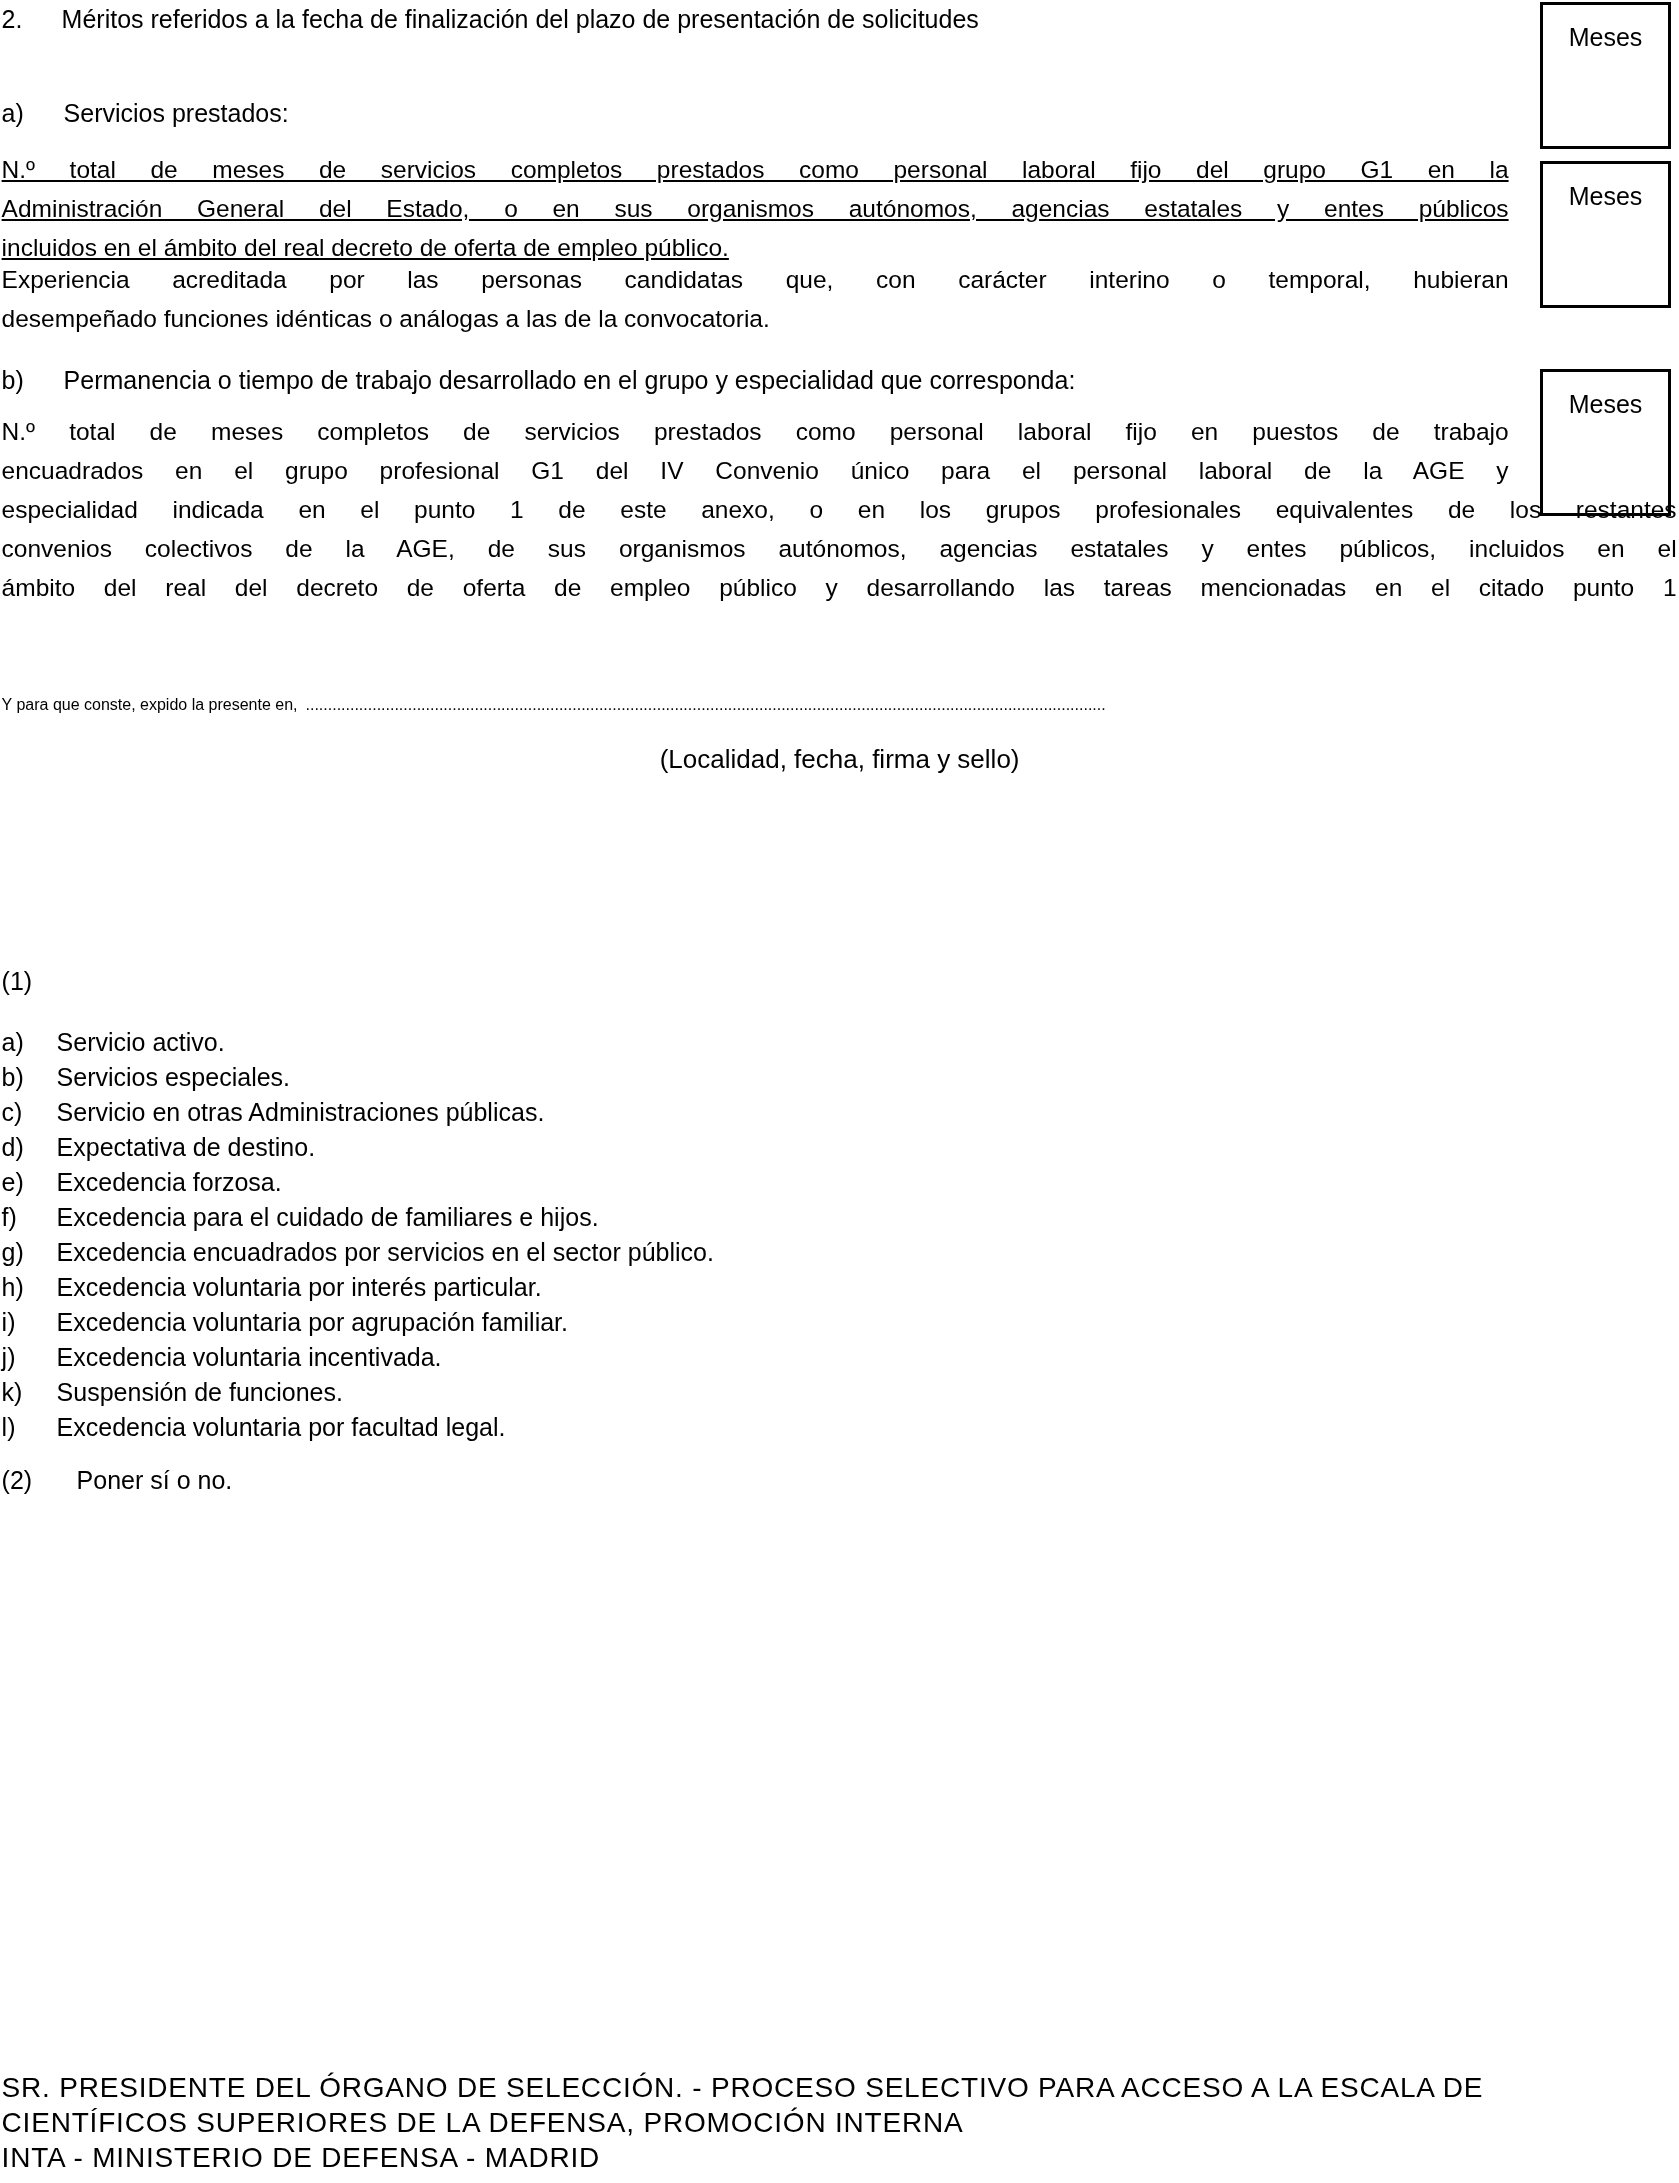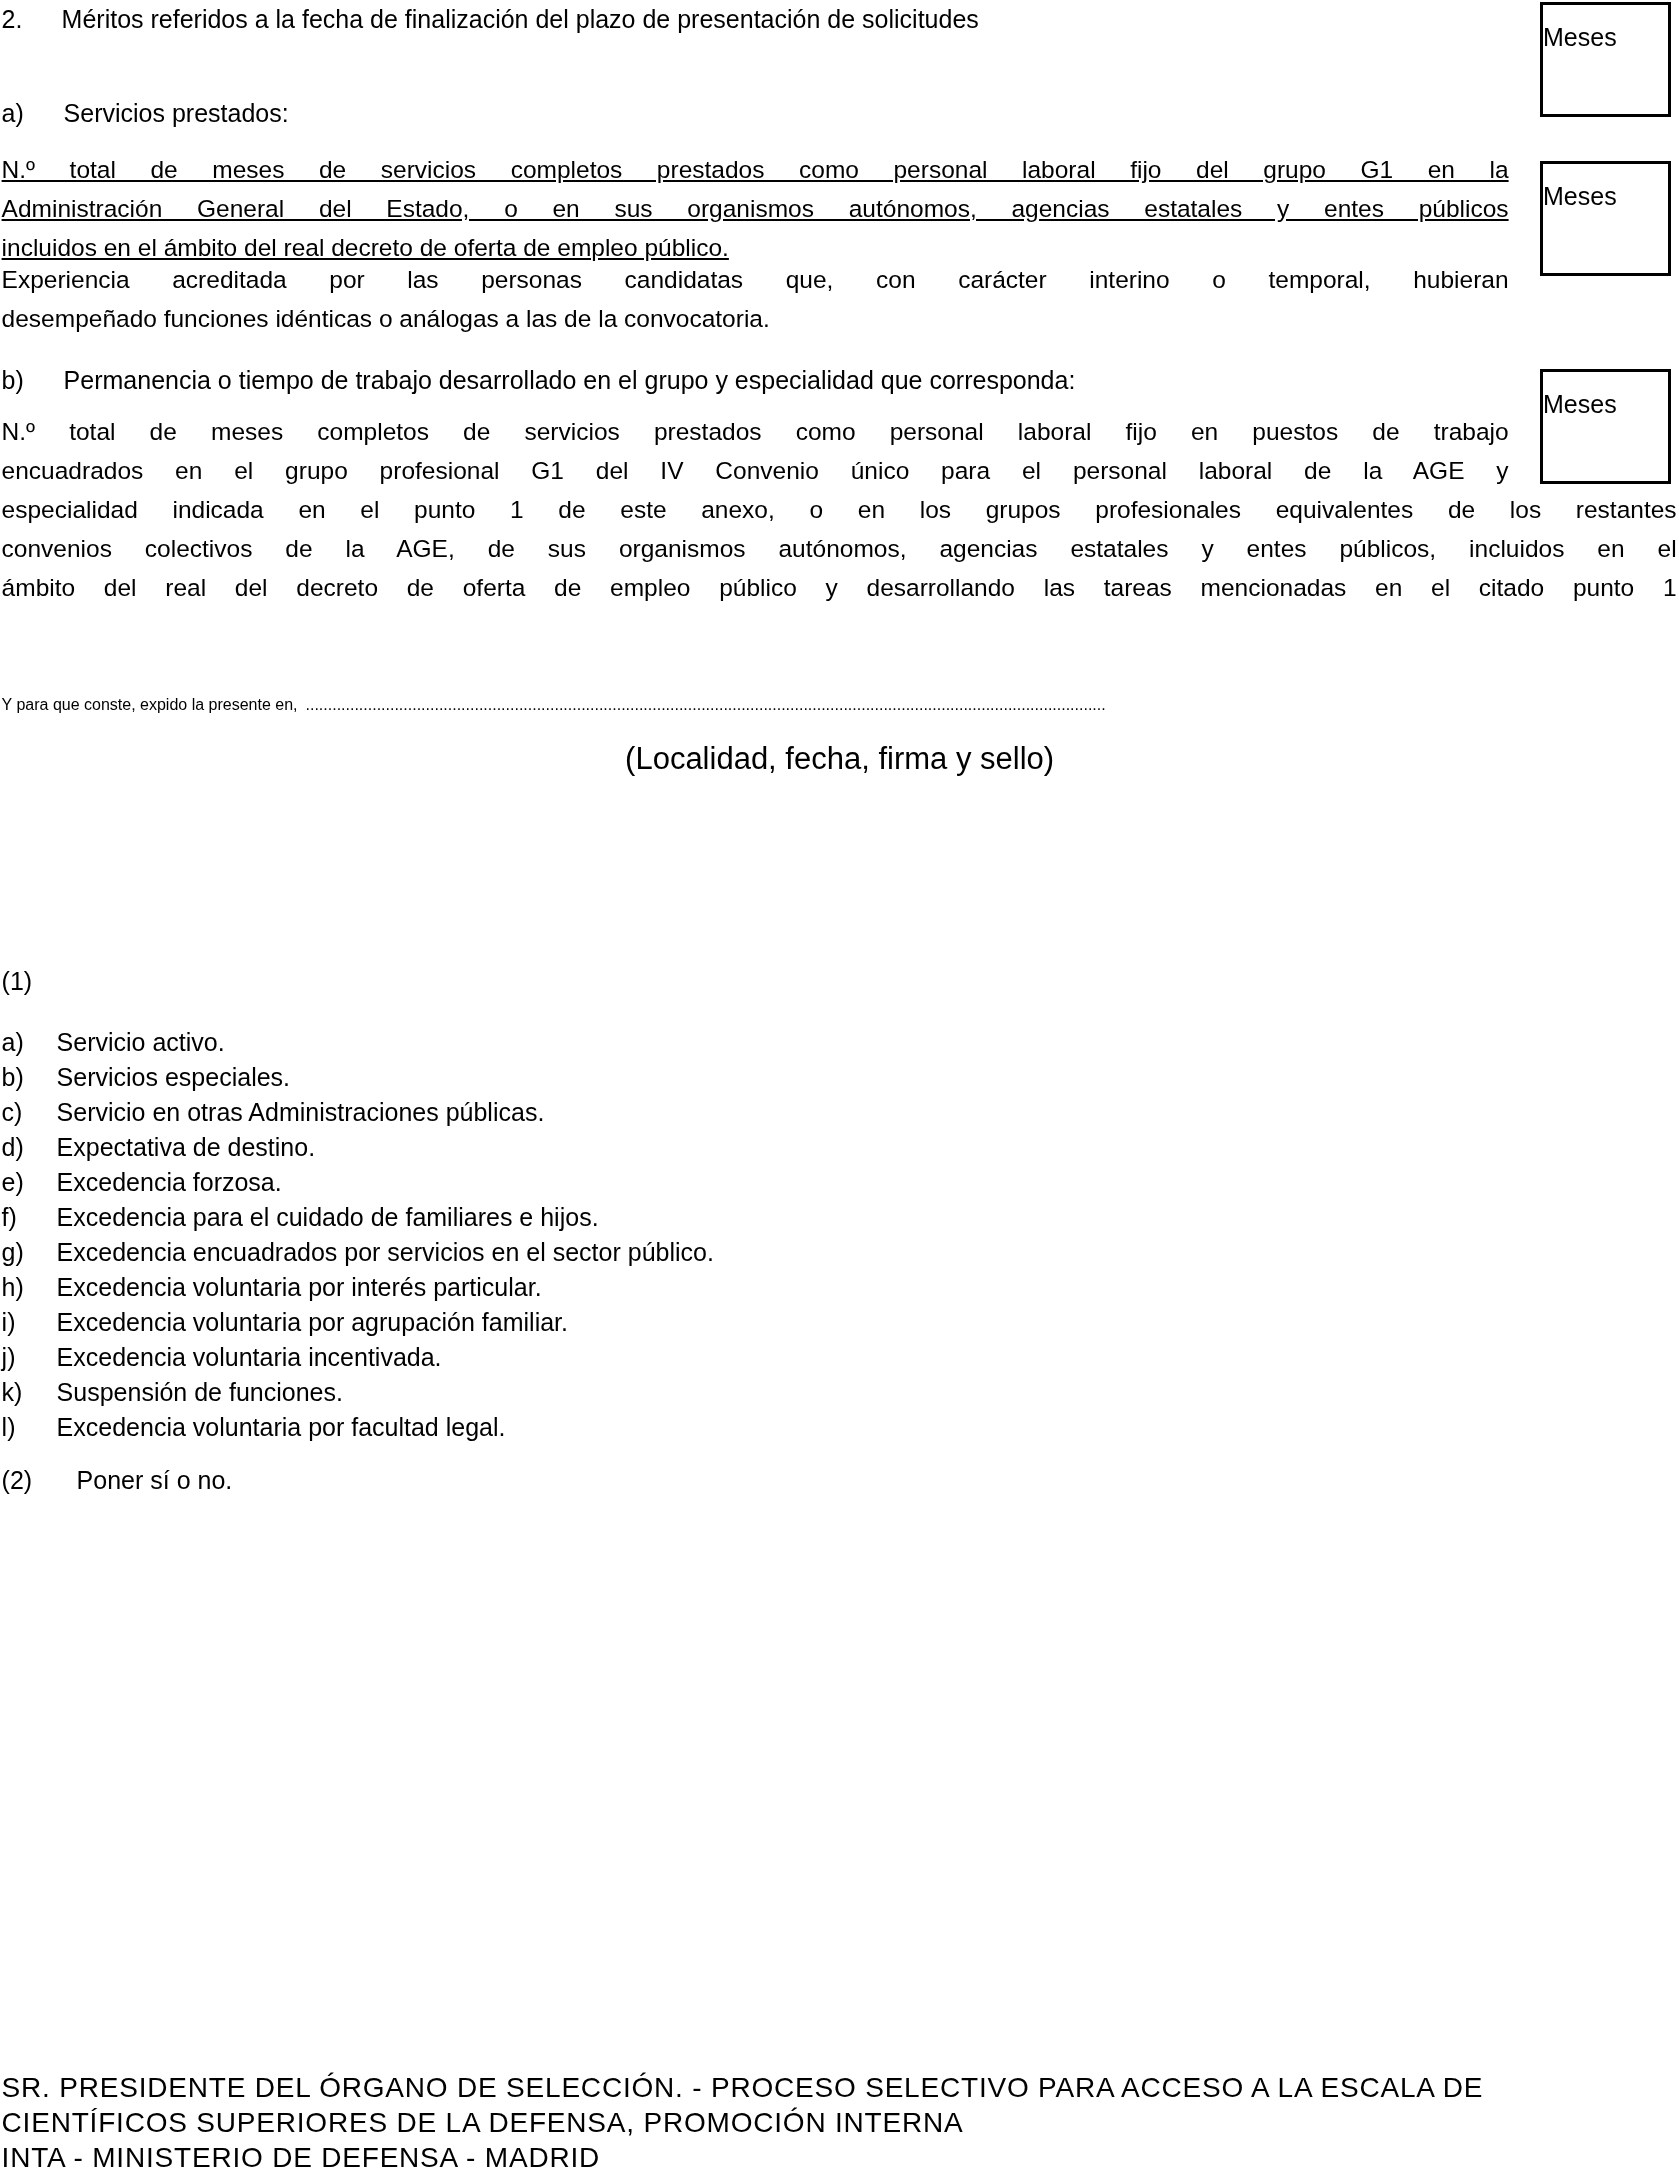--- a/index.html
+++ b/index.html
@@ -23,31 +23,31 @@
   .j{text-align:justify;text-align-last:justify;}
   .narrow{width:1507px;}
   .wide{width:1675px;}
 
   
   .fitem{display:flex;font-size:25px;line-height:35px;white-space:nowrap;}
   .fitem .marker{flex:0 0 auto;}
 
   
   .meses{
-    position:absolute;left:1540px;width:131px;height:115px;
+    position:absolute;left:1540px;width:131px;height:147px;
     border:3.2px solid #000;box-sizing:border-box;background:#fff;
-    padding-top:19px;font-size:25px;line-height:27px;
+    text-align:center;padding-top:19px;font-size:25px;line-height:27px;
   }
 
   
   .conste{display:flex;width:1676px;font-size:16px;line-height:39px;}
   .conste .ctext{flex:0 0 auto;white-space:nowrap;}
   .conste .cdots{flex:1 1 auto;overflow:hidden;white-space:nowrap;margin-left:8px;}
 
-  .centered{width:1676px;text-align:center;font-size:31px;line-height:32px;}
+  .centered{width:1676px;text-align:center;font-size:26px;line-height:32px;}
 
   
   .footer-line{font-size:28px;line-height:35px;letter-spacing:0.8px;white-space:nowrap;}
 </style>
 </head>
 <body>
 
 <div class="page">
 
   <div class="abs hline" style="top:1.6px;">

